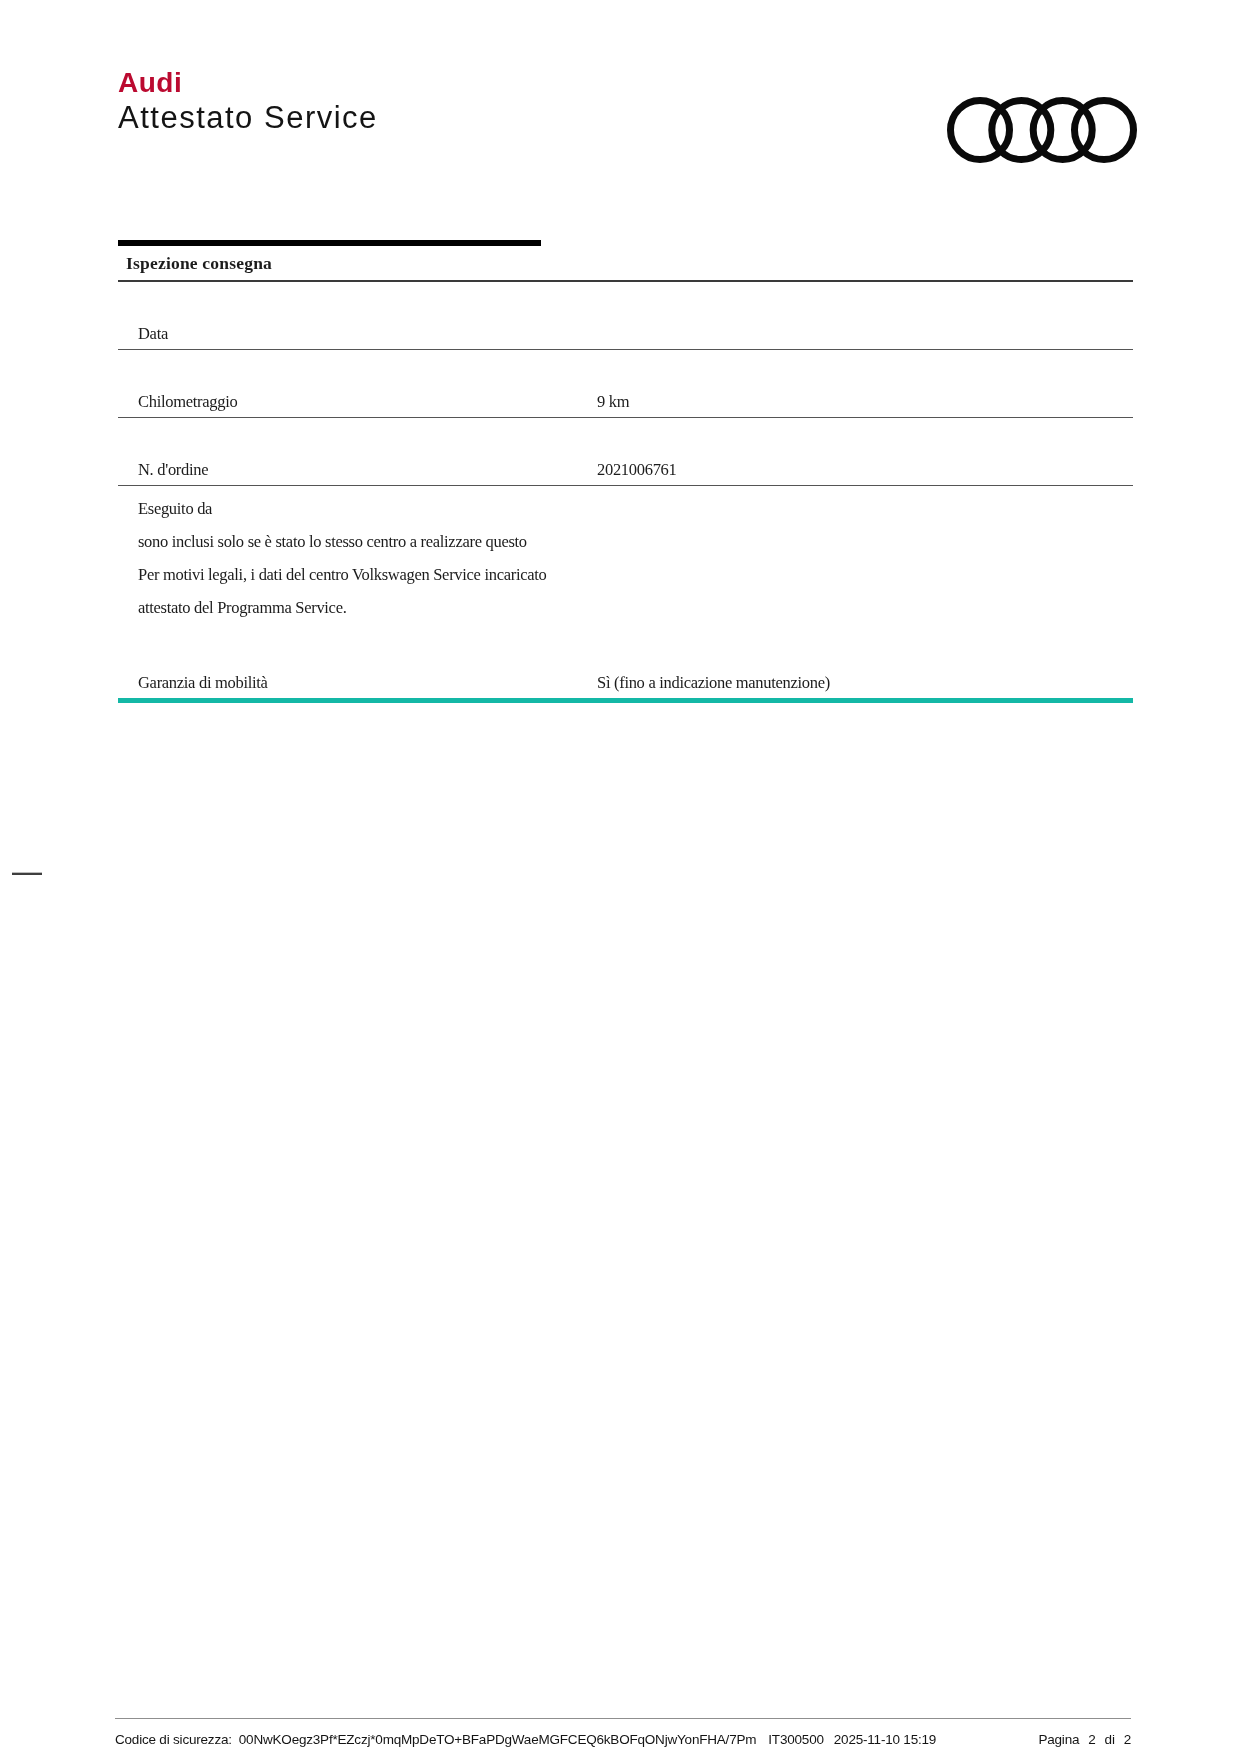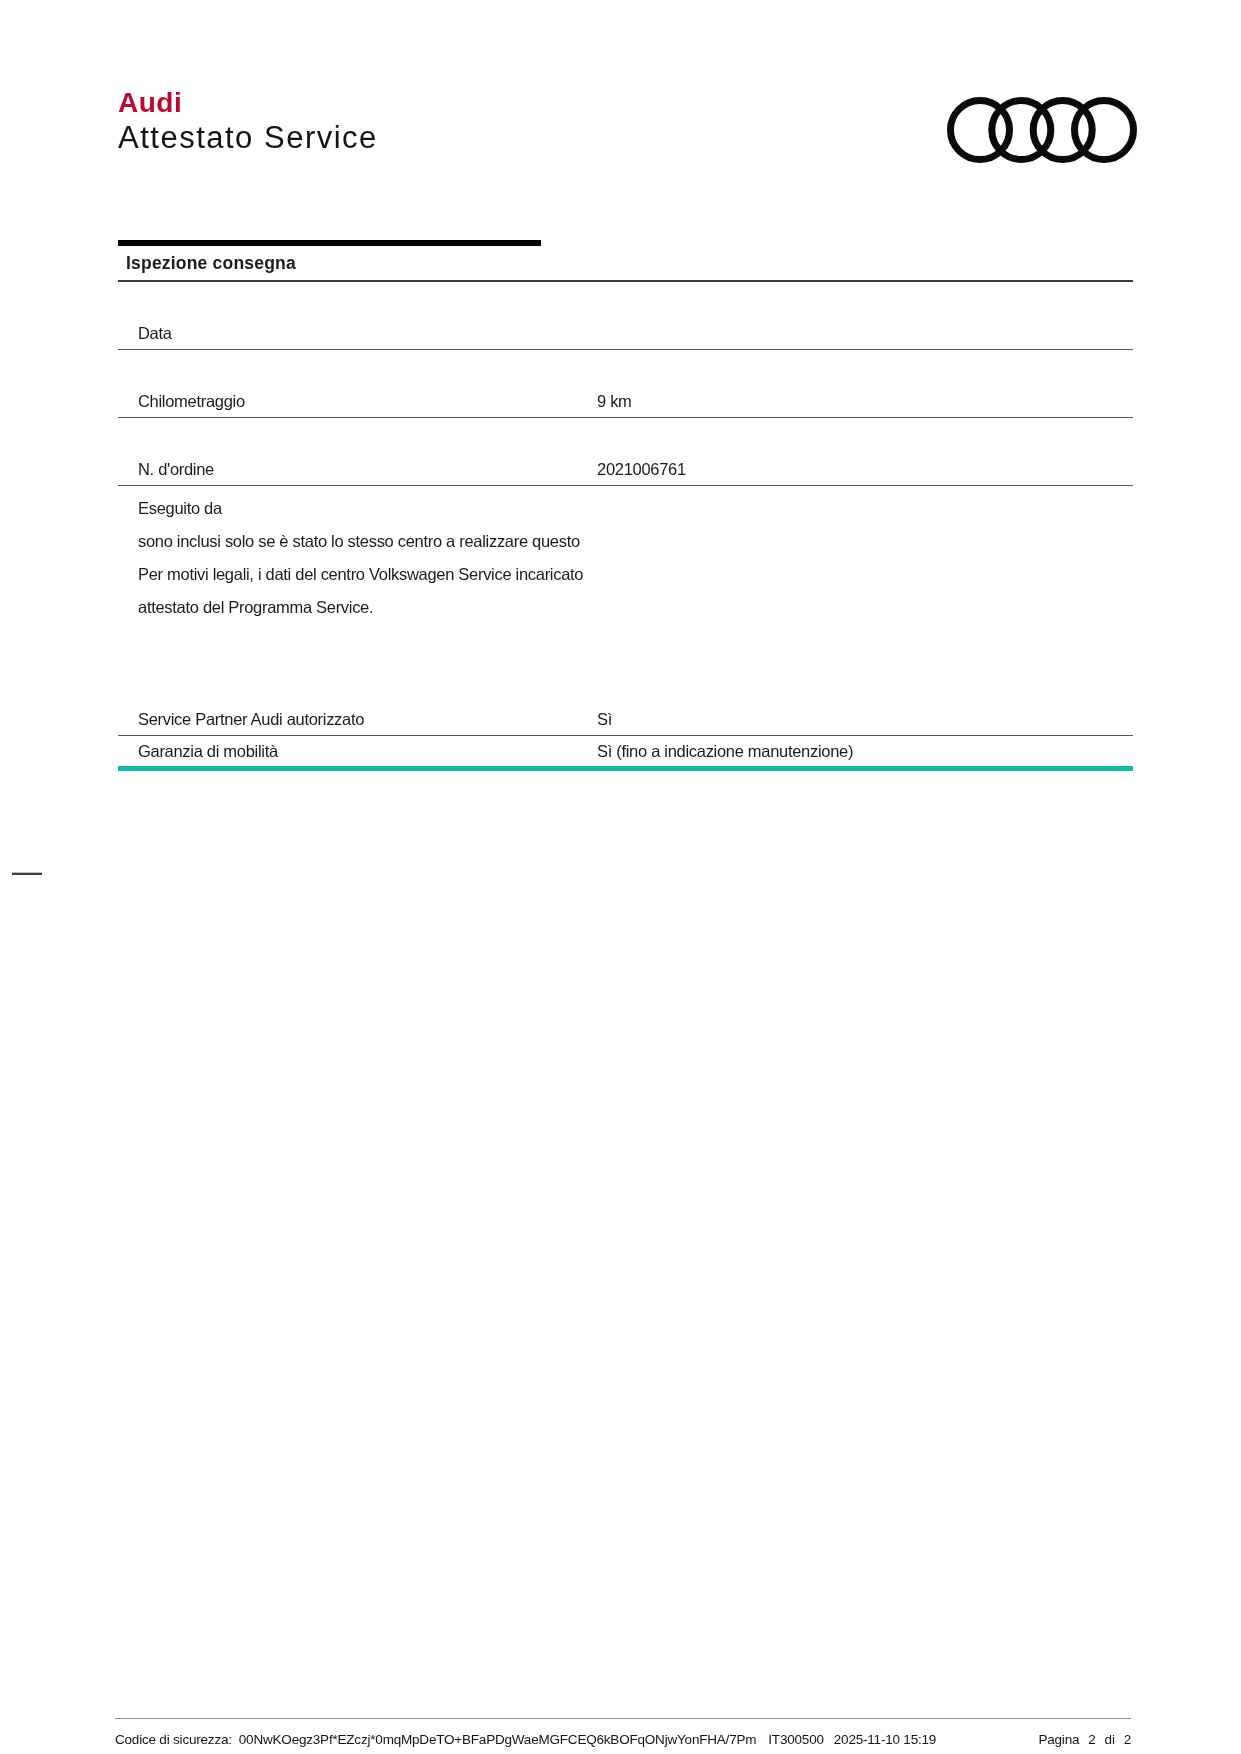--- a/index.html
+++ b/index.html
@@ -4,35 +4,35 @@
 <style>
   html,body{margin:0;padding:0;background:#ffffff;}
   body{
     position:relative;
     width:1241px;height:1754px;
     font-family:"Liberation Sans", sans-serif;
     color:#1a1a1a;
     overflow:hidden;
   }
   
-  .header-brand{position:absolute;left:118px;top:88px;}
+  .header-brand{position:absolute;left:118px;top:68px;}
   .brand-name{
     color:var(--brand-red,#bb0a30);
     font-size:28px;font-weight:700;letter-spacing:.5px;line-height:1.05;
   }
   .doc-title{
     font-size:31px;font-weight:400;letter-spacing:1.5px;
     color:#141414;margin-top:4px;line-height:1.1;
   }
   .audi-logo{position:absolute;left:947px;top:97px;}
 
   
   .inspection-table{
     position:absolute;left:118px;top:240px;width:1015px;
-    font-size:16.5px;letter-spacing:-.3px;color:#1c1c1c;
+    font-size:16.5px;letter-spacing:-.3px;color:#1c1c1c;font-family:Liberation Serif, serif;
   }
   .topbar{width:423px;height:6px;background:#000;}
   .section-title{
     font-weight:700;font-size:17.5px;letter-spacing:.2px;
     padding:7px 0 6px 8px;
     border-bottom:2px solid #3a3a3a;
   }
   .trow{display:flex;border-bottom:1px solid #555;}
   .trow.no-border{border-bottom:none;}
   .trow.thick-border{border-bottom:5px solid #14b8a6;}
@@ -102,24 +102,20 @@
 
     <div class="trow row-tall no-border">
       <div class="cell-label">Eseguito da</div>
       <div class="cell-value">
         <div>sono inclusi solo se è stato lo stesso centro a realizzare questo</div>
         <div>Per motivi legali, i dati del centro Volkswagen Service incaricato</div>
         <div>attestato del Programma Service.</div>
       </div>
     </div>
 
-    <div class="trow row-std">
-      <div class="cell-label">Service Partner Audi autorizzato</div>
-      <div class="cell-value">Sì</div>
-    </div>
 
     <div class="trow row-last thick-border">
       <div class="cell-label">Garanzia di mobilità</div>
       <div class="cell-value">Sì (fino a indicazione manutenzione)</div>
     </div>
   </div>
 
   <div class="fold-mark"></div>
 
   <div class="page-footer">

